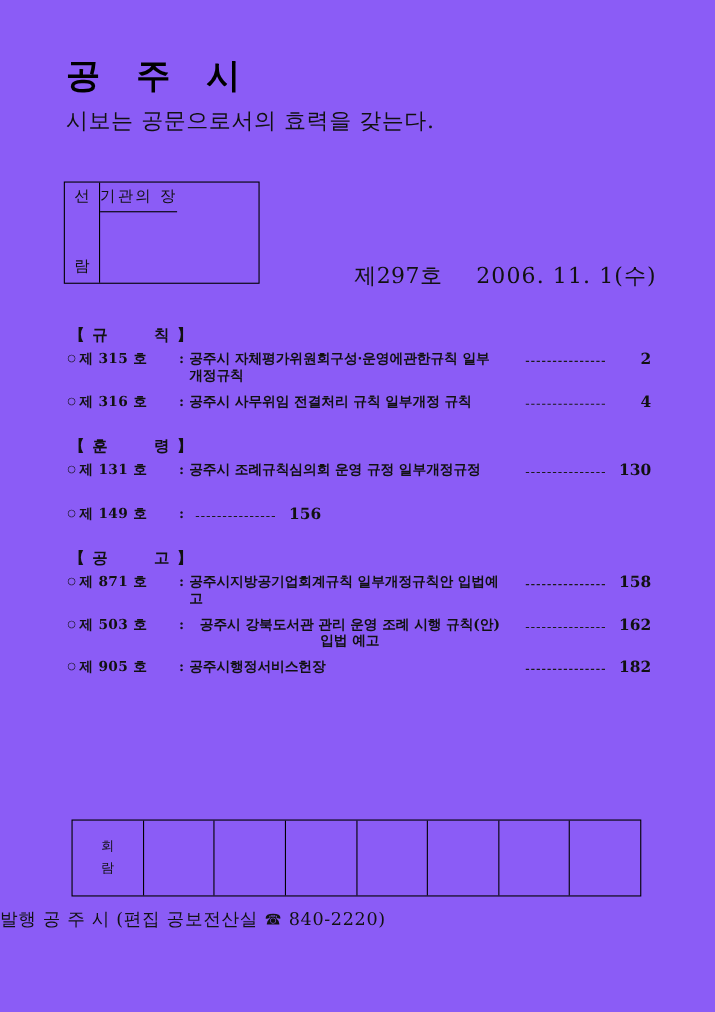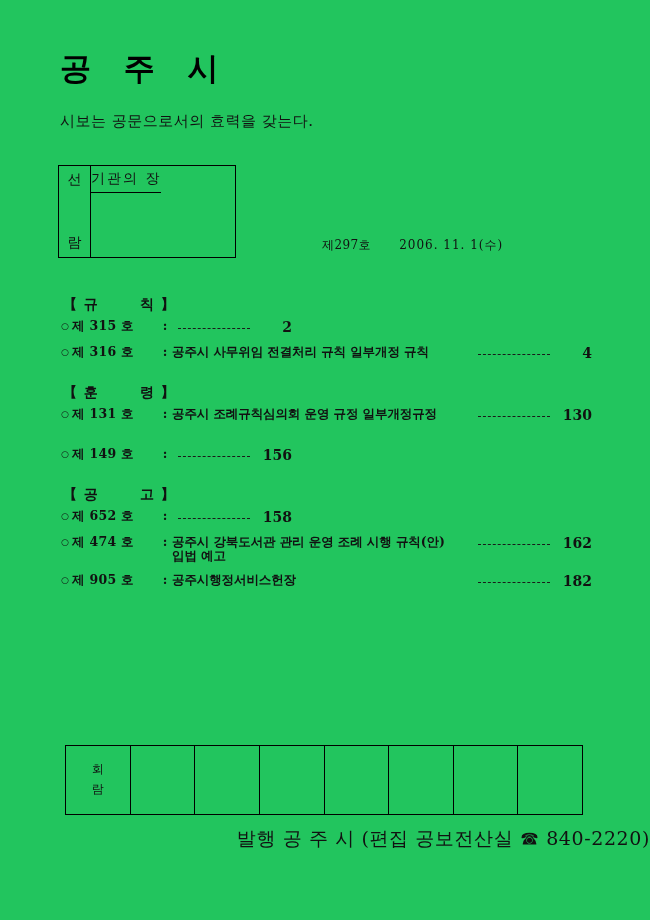--- a/index.html
+++ b/index.html
@@ -13,40 +13,40 @@
     height: 920px;
     position: relative;
     font-family: "DejaVu Serif", "Liberation Serif", serif;
     color: #111111;
     overflow: hidden;
   }
 
   .page {
     position: absolute;
     inset: 0;
-    background: #22c55e;
+    background: #8b5cf6;
   }
 
   
   .masthead {
     position: absolute;
     left: 60px;
     top: 48px;
     font-size: 31px;
     font-weight: 700;
     letter-spacing: 11px;
     color: #000;
     font-family: "DejaVu Serif", "Liberation Serif", serif;
   }
 
   .tagline {
     position: absolute;
     left: 60px;
-    top: 112px;
-    font-size: 15px;
+    top: 96px;
+    font-size: 20px;
     letter-spacing: 0.5px;
     color: #111;
   }
 
   
   .approval-box {
     position: absolute;
     left: 58px;
     top: 165px;
     width: 178px;
@@ -87,21 +87,21 @@
   }
   .approval-sign-area {
     flex: 1;
   }
 
   
   .issue-line {
     position: absolute;
     left: 322px;
     top: 237px;
-    font-size: 12px;
+    font-size: 20px;
     letter-spacing: 0.4px;
     white-space: nowrap;
   }
   .issue-line .issue-no { margin-right: 24px; }
   .issue-line .issue-date { letter-spacing: 1px; }
 
   
   .toc {
     position: absolute;
     left: 58px;
@@ -187,22 +187,22 @@
     font-size: 12px;
     line-height: 1.65;
   }
 
   
   .footer {
     position: absolute;
     left: 0;
     top: 826px;
     width: 650px;
-    text-align: right;
-    font-size: 19px;
+    text-align: left;
+    font-size: 16px;
     letter-spacing: 0.6px;
   }
 </style>
 </head>
 <body>
 
 <div class="page">
 
   <div class="masthead">공 주 시</div>
   <div class="tagline">시보는 공문으로서의 효력을 갖는다.</div>
@@ -223,20 +223,22 @@
     <span class="issue-date">2006.  11.   1(수)</span>
   </div>
 
   <div class="toc">
       <div class="toc-section">
         <div class="section-title">【 규       칙 】</div>
         <div class="toc-item">
           <span class="toc-bullet">○</span>
           <span class="toc-no">제 315 호</span>
           <span class="toc-colon">:</span>
+          <span class="toc-title" style="white-space: pre-line;">공주시 자체평가위원회구성·운영에관한규칙 일부
+개정규칙</span>
           <span class="toc-leader"></span>
           <span class="toc-page">2</span>
         </div>
         <div class="toc-item">
           <span class="toc-bullet">○</span>
           <span class="toc-no">제 316 호</span>
           <span class="toc-colon">:</span>
           <span class="toc-title" style="white-space: pre-line;">공주시 사무위임 전결처리 규칙 일부개정 규칙</span>
           <span class="toc-leader"></span>
           <span class="toc-page">4</span>
@@ -262,30 +264,31 @@
           <span class="toc-colon">:</span>
           <span class="toc-leader"></span>
           <span class="toc-page">156</span>
         </div>
       </div>
       <div class="sec-gap"></div>
       <div class="toc-section">
         <div class="section-title">【 공       고 】</div>
         <div class="toc-item">
           <span class="toc-bullet">○</span>
-          <span class="toc-no">제 652 호</span>
-          <span class="toc-colon">:</span>
+          <span class="toc-no">제 871 호</span>
+          <span class="toc-colon">:</span>
+          <span class="toc-title" style="white-space: pre-line;">공주시지방공기업회계규칙 일부개정규칙안 입법예고</span>
           <span class="toc-leader"></span>
           <span class="toc-page">158</span>
         </div>
         <div class="toc-item">
           <span class="toc-bullet">○</span>
-          <span class="toc-no">제 474 호</span>
-          <span class="toc-colon">:</span>
-          <span class="toc-title" style="white-space: pre-line;">공주시 강북도서관 관리 운영 조례 시행 규칙(안)
+          <span class="toc-no">제 503 호</span>
+          <span class="toc-colon">:</span>
+          <span class="toc-title" style="white-space: pre-line; text-align: center;">공주시 강북도서관 관리 운영 조례 시행 규칙(안)
 입법 예고</span>
           <span class="toc-leader"></span>
           <span class="toc-page">162</span>
         </div>
         <div class="toc-item">
           <span class="toc-bullet">○</span>
           <span class="toc-no">제 905 호</span>
           <span class="toc-colon">:</span>
           <span class="toc-title" style="white-space: pre-line;">공주시행정서비스헌장</span>
           <span class="toc-leader"></span>

